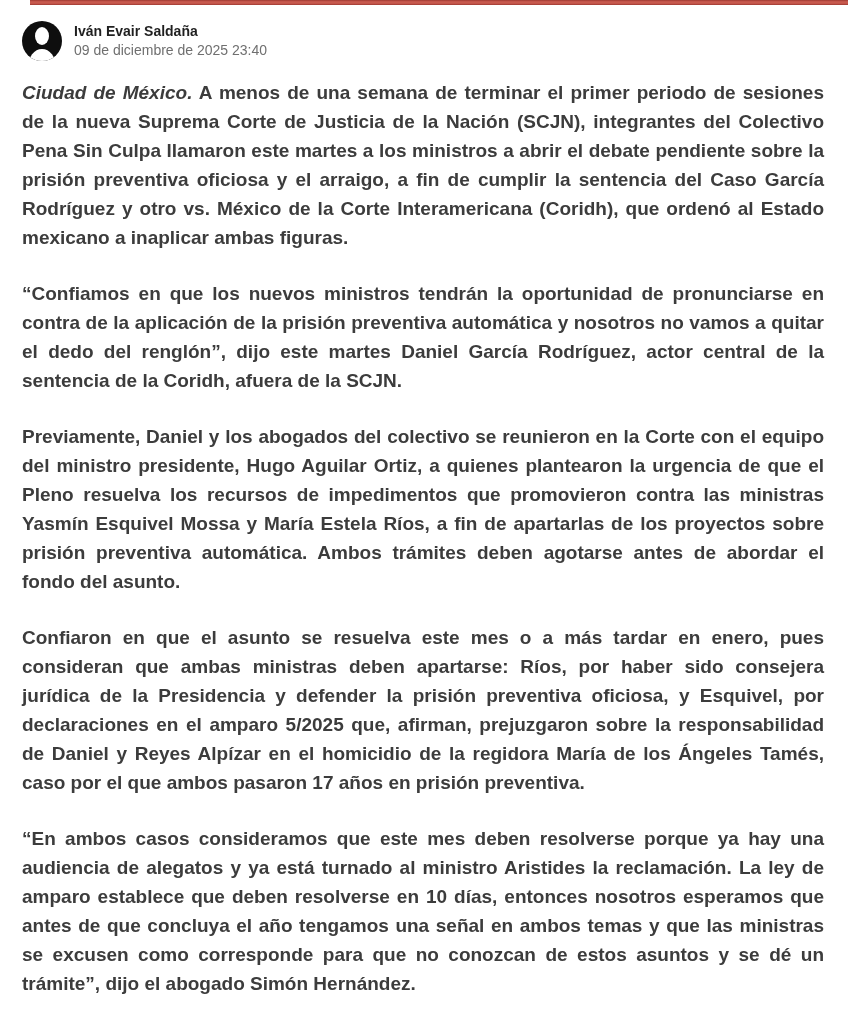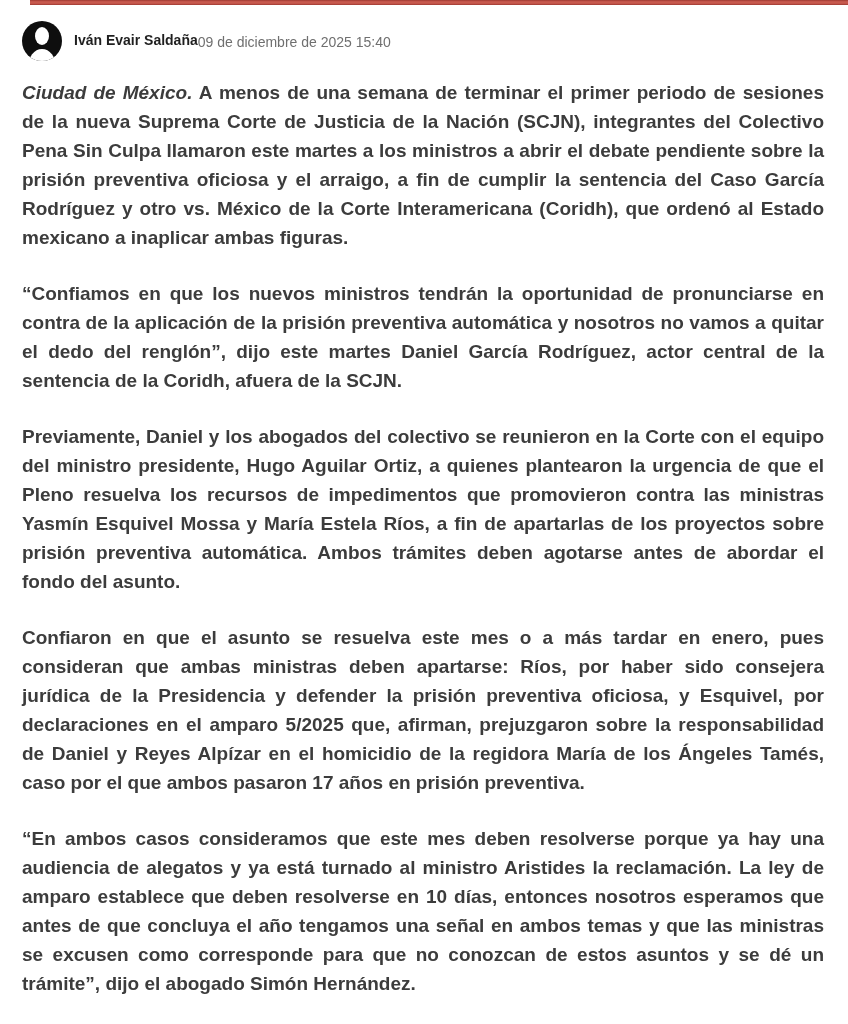--- a/index.html
+++ b/index.html
@@ -49,21 +49,21 @@
   }
   .avatar .shoulders {
     position: absolute;
     width: 28px;
     height: 18px;
     border-radius: 50% 50% 0 0 / 100% 100% 0 0;
     background: #ffffff;
     left: 6px;
     bottom: -6px;
   }
-  .byline-text { display: flex; flex-direction: row; }
+  .byline-text { display: flex; flex-direction: column; }
   .byline-name {
     font-size: 14px;
     font-weight: bold;
     color: #1f1f1f;
     line-height: 17px;
   }
   .byline-date {
     font-size: 14px;
     color: #6f6f6f;
     line-height: 17px;
@@ -85,21 +85,21 @@
 
 <div class="top-bar"></div>
 
 <header class="byline">
   <div class="avatar">
     <span class="head"></span>
     <span class="shoulders"></span>
   </div>
   <div class="byline-text">
     <span class="byline-name">Iván Evair Saldaña</span>
-    <span class="byline-date">09 de diciembre de 2025 15:40</span>
+    <span class="byline-date">09 de diciembre de 2025 23:40</span>
   </div>
 </header>
 
 <main class="article">
   <p><em>Ciudad de México.</em><span> A menos de una semana de terminar el primer periodo de sesiones de la nueva Suprema Corte de Justicia de la Nación (SCJN), integrantes del Colectivo Pena Sin Culpa llamaron este martes a los ministros a abrir el debate pendiente sobre la prisión preventiva oficiosa y el arraigo, a fin de cumplir la sentencia del Caso García Rodríguez y otro vs. México de la Corte Interamericana (Coridh), que ordenó al Estado mexicano a inaplicar ambas figuras.</span></p>
   <p>“Confiamos en que los nuevos ministros tendrán la oportunidad de pronunciarse en contra de la aplicación de la prisión preventiva automática y nosotros no vamos a quitar el dedo del renglón”, dijo este martes Daniel García Rodríguez, actor central de la sentencia de la Coridh, afuera de la SCJN.</p>
   <p>Previamente, Daniel y los abogados del colectivo se reunieron en la Corte con el equipo del ministro presidente, Hugo Aguilar Ortiz, a quienes plantearon la urgencia de que el Pleno resuelva los recursos de impedimentos que promovieron contra las ministras Yasmín Esquivel Mossa y María Estela Ríos, a fin de apartarlas de los proyectos sobre prisión preventiva automática. Ambos trámites deben agotarse antes de abordar el fondo del asunto.</p>
   <p>Confiaron en que el asunto se resuelva este mes o a más tardar en enero, pues consideran que ambas ministras deben apartarse: Ríos, por haber sido consejera jurídica de la Presidencia y defender la prisión preventiva oficiosa, y Esquivel, por declaraciones en el amparo 5/2025 que, afirman, prejuzgaron sobre la responsabilidad de Daniel y Reyes Alpízar en el homicidio de la regidora María de los Ángeles Tamés, caso por el que ambos pasaron 17 años en prisión preventiva.</p>
   <p>“En ambos casos consideramos que este mes deben resolverse porque ya hay una audiencia de alegatos y ya está turnado al ministro Aristides la reclamación. La ley de amparo establece que deben resolverse en 10 días, entonces nosotros esperamos que antes de que concluya el año tengamos una señal en ambos temas y que las ministras se excusen como corresponde para que no conozcan de estos asuntos y se dé un trámite”, dijo el abogado Simón Hernández.</p>
 </main>

